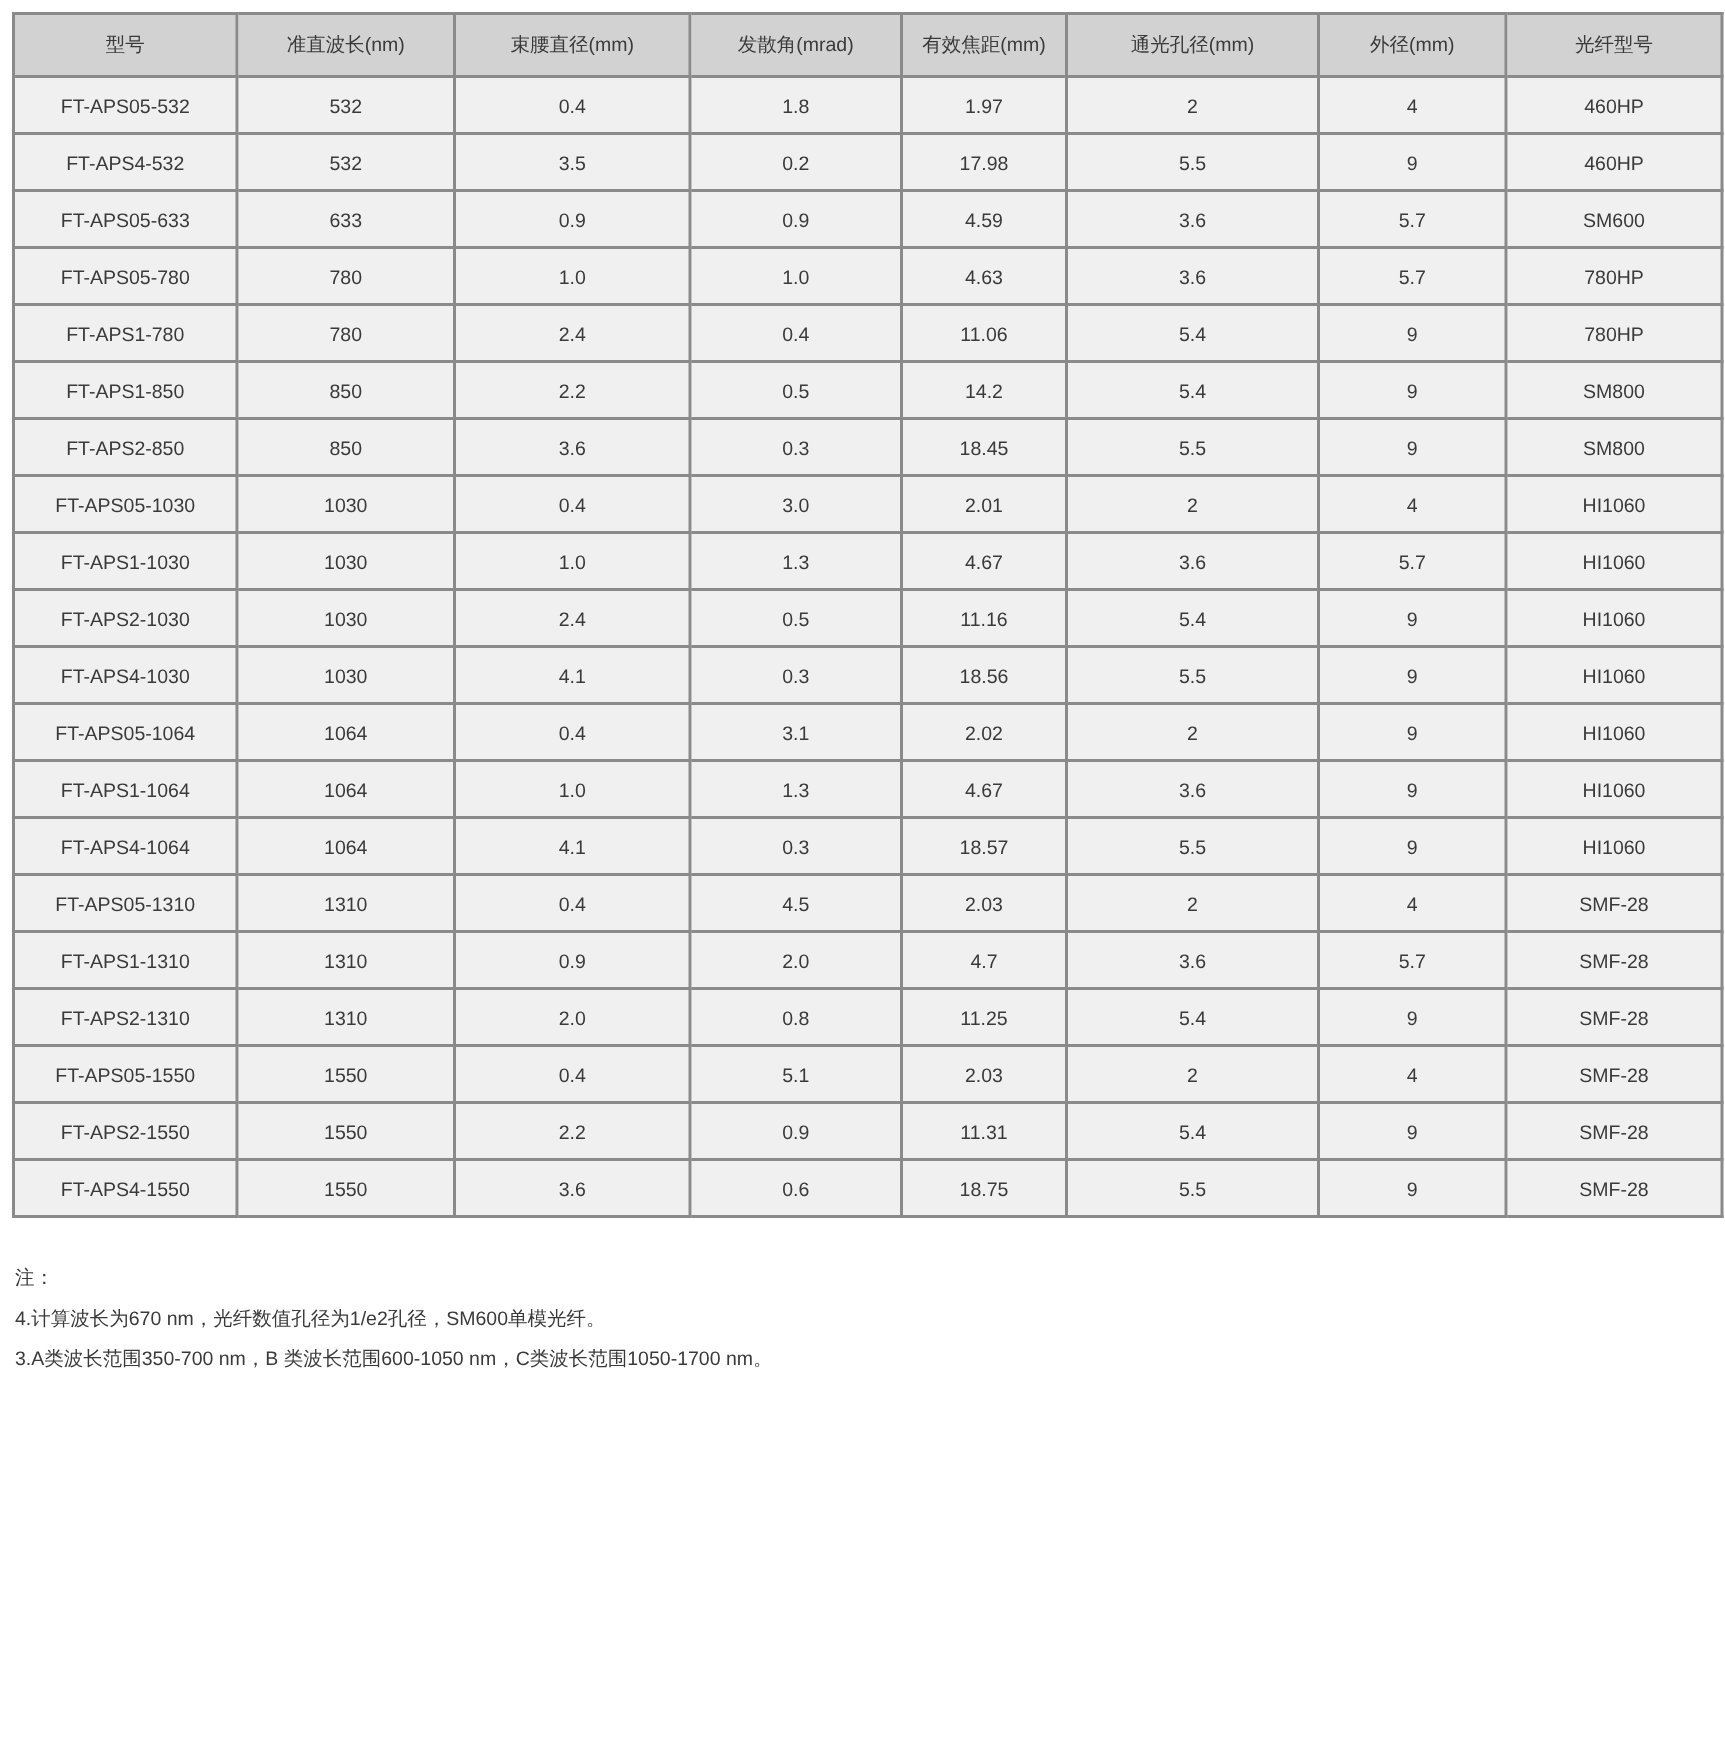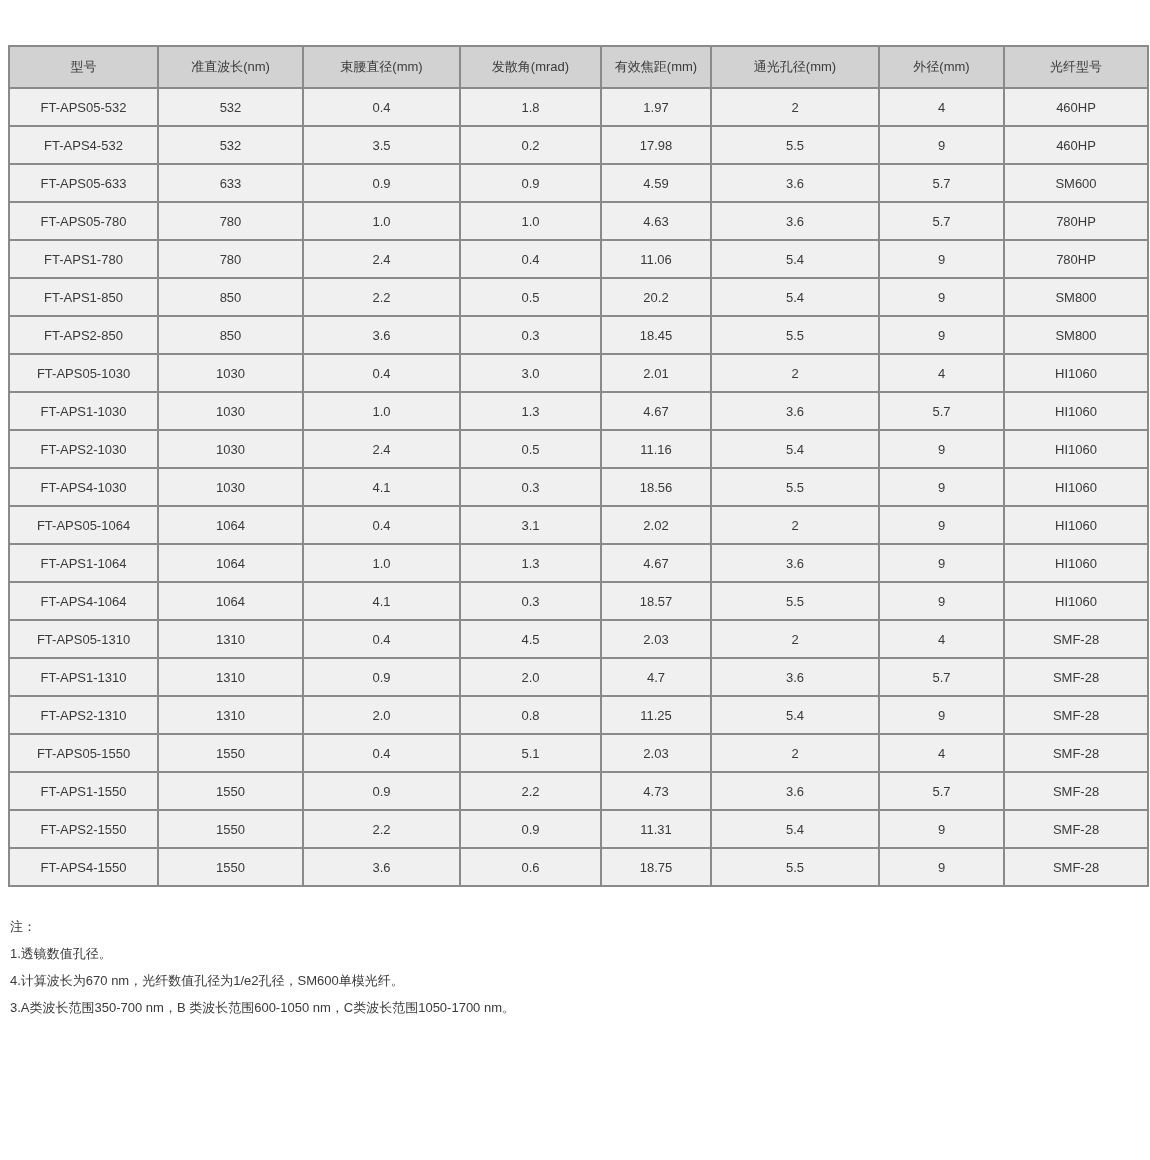--- a/index.html
+++ b/index.html
@@ -14,21 +14,20 @@
     width:1150px;height:1160px;
     font-family:"Liberation Sans","DejaVu Sans",sans-serif;
     color:var(--text);
   }
   .page{padding:8px 0 0 8px;}
   table.spec-table{
     border-collapse:collapse;
     table-layout:fixed;
     width:1139px;
     border:2px solid var(--outer-border);
-    margin-top:37px;
   }
   table.spec-table th,
   table.spec-table td{
     border:2px solid var(--border);
     text-align:center;
     vertical-align:middle;
     font-size:13px;
     font-weight:normal;
     color:var(--text);
     overflow:hidden;
@@ -137,21 +136,21 @@
           <td>11.06</td>
           <td>5.4</td>
           <td>9</td>
           <td>780HP</td>
         </tr>
         <tr>
           <td>FT-APS1-850</td>
           <td>850</td>
           <td>2.2</td>
           <td>0.5</td>
-          <td>20.2</td>
+          <td>14.2</td>
           <td>5.4</td>
           <td>9</td>
           <td>SM800</td>
         </tr>
         <tr>
           <td>FT-APS2-850</td>
           <td>850</td>
           <td>3.6</td>
           <td>0.3</td>
           <td>18.45</td>
@@ -263,30 +262,20 @@
           <td>FT-APS05-1550</td>
           <td>1550</td>
           <td>0.4</td>
           <td>5.1</td>
           <td>2.03</td>
           <td>2</td>
           <td>4</td>
           <td>SMF-28</td>
         </tr>
         <tr>
-          <td>FT-APS1-1550</td>
-          <td>1550</td>
-          <td>0.9</td>
-          <td>2.2</td>
-          <td>4.73</td>
-          <td>3.6</td>
-          <td>5.7</td>
-          <td>SMF-28</td>
-        </tr>
-        <tr>
           <td>FT-APS2-1550</td>
           <td>1550</td>
           <td>2.2</td>
           <td>0.9</td>
           <td>11.31</td>
           <td>5.4</td>
           <td>9</td>
           <td>SMF-28</td>
         </tr>
         <tr>
@@ -298,19 +287,18 @@
           <td>5.5</td>
           <td>9</td>
           <td>SMF-28</td>
         </tr>
       </tbody>
   </table>
 
   <div class="notes">
     <div class="note-title">注：</div>
     <div id="notes-list">
-        <div class="note-line">1.透镜数值孔径。</div>
         <div class="note-line">4.计算波长为670 nm，光纤数值孔径为1/e2孔径，SM600单模光纤。</div>
         <div class="note-line">3.A类波长范围350-700 nm，B 类波长范围600-1050 nm，C类波长范围1050-1700 nm。</div>
       </div>
   </div>
 
 </div>
 
 </body></html>

